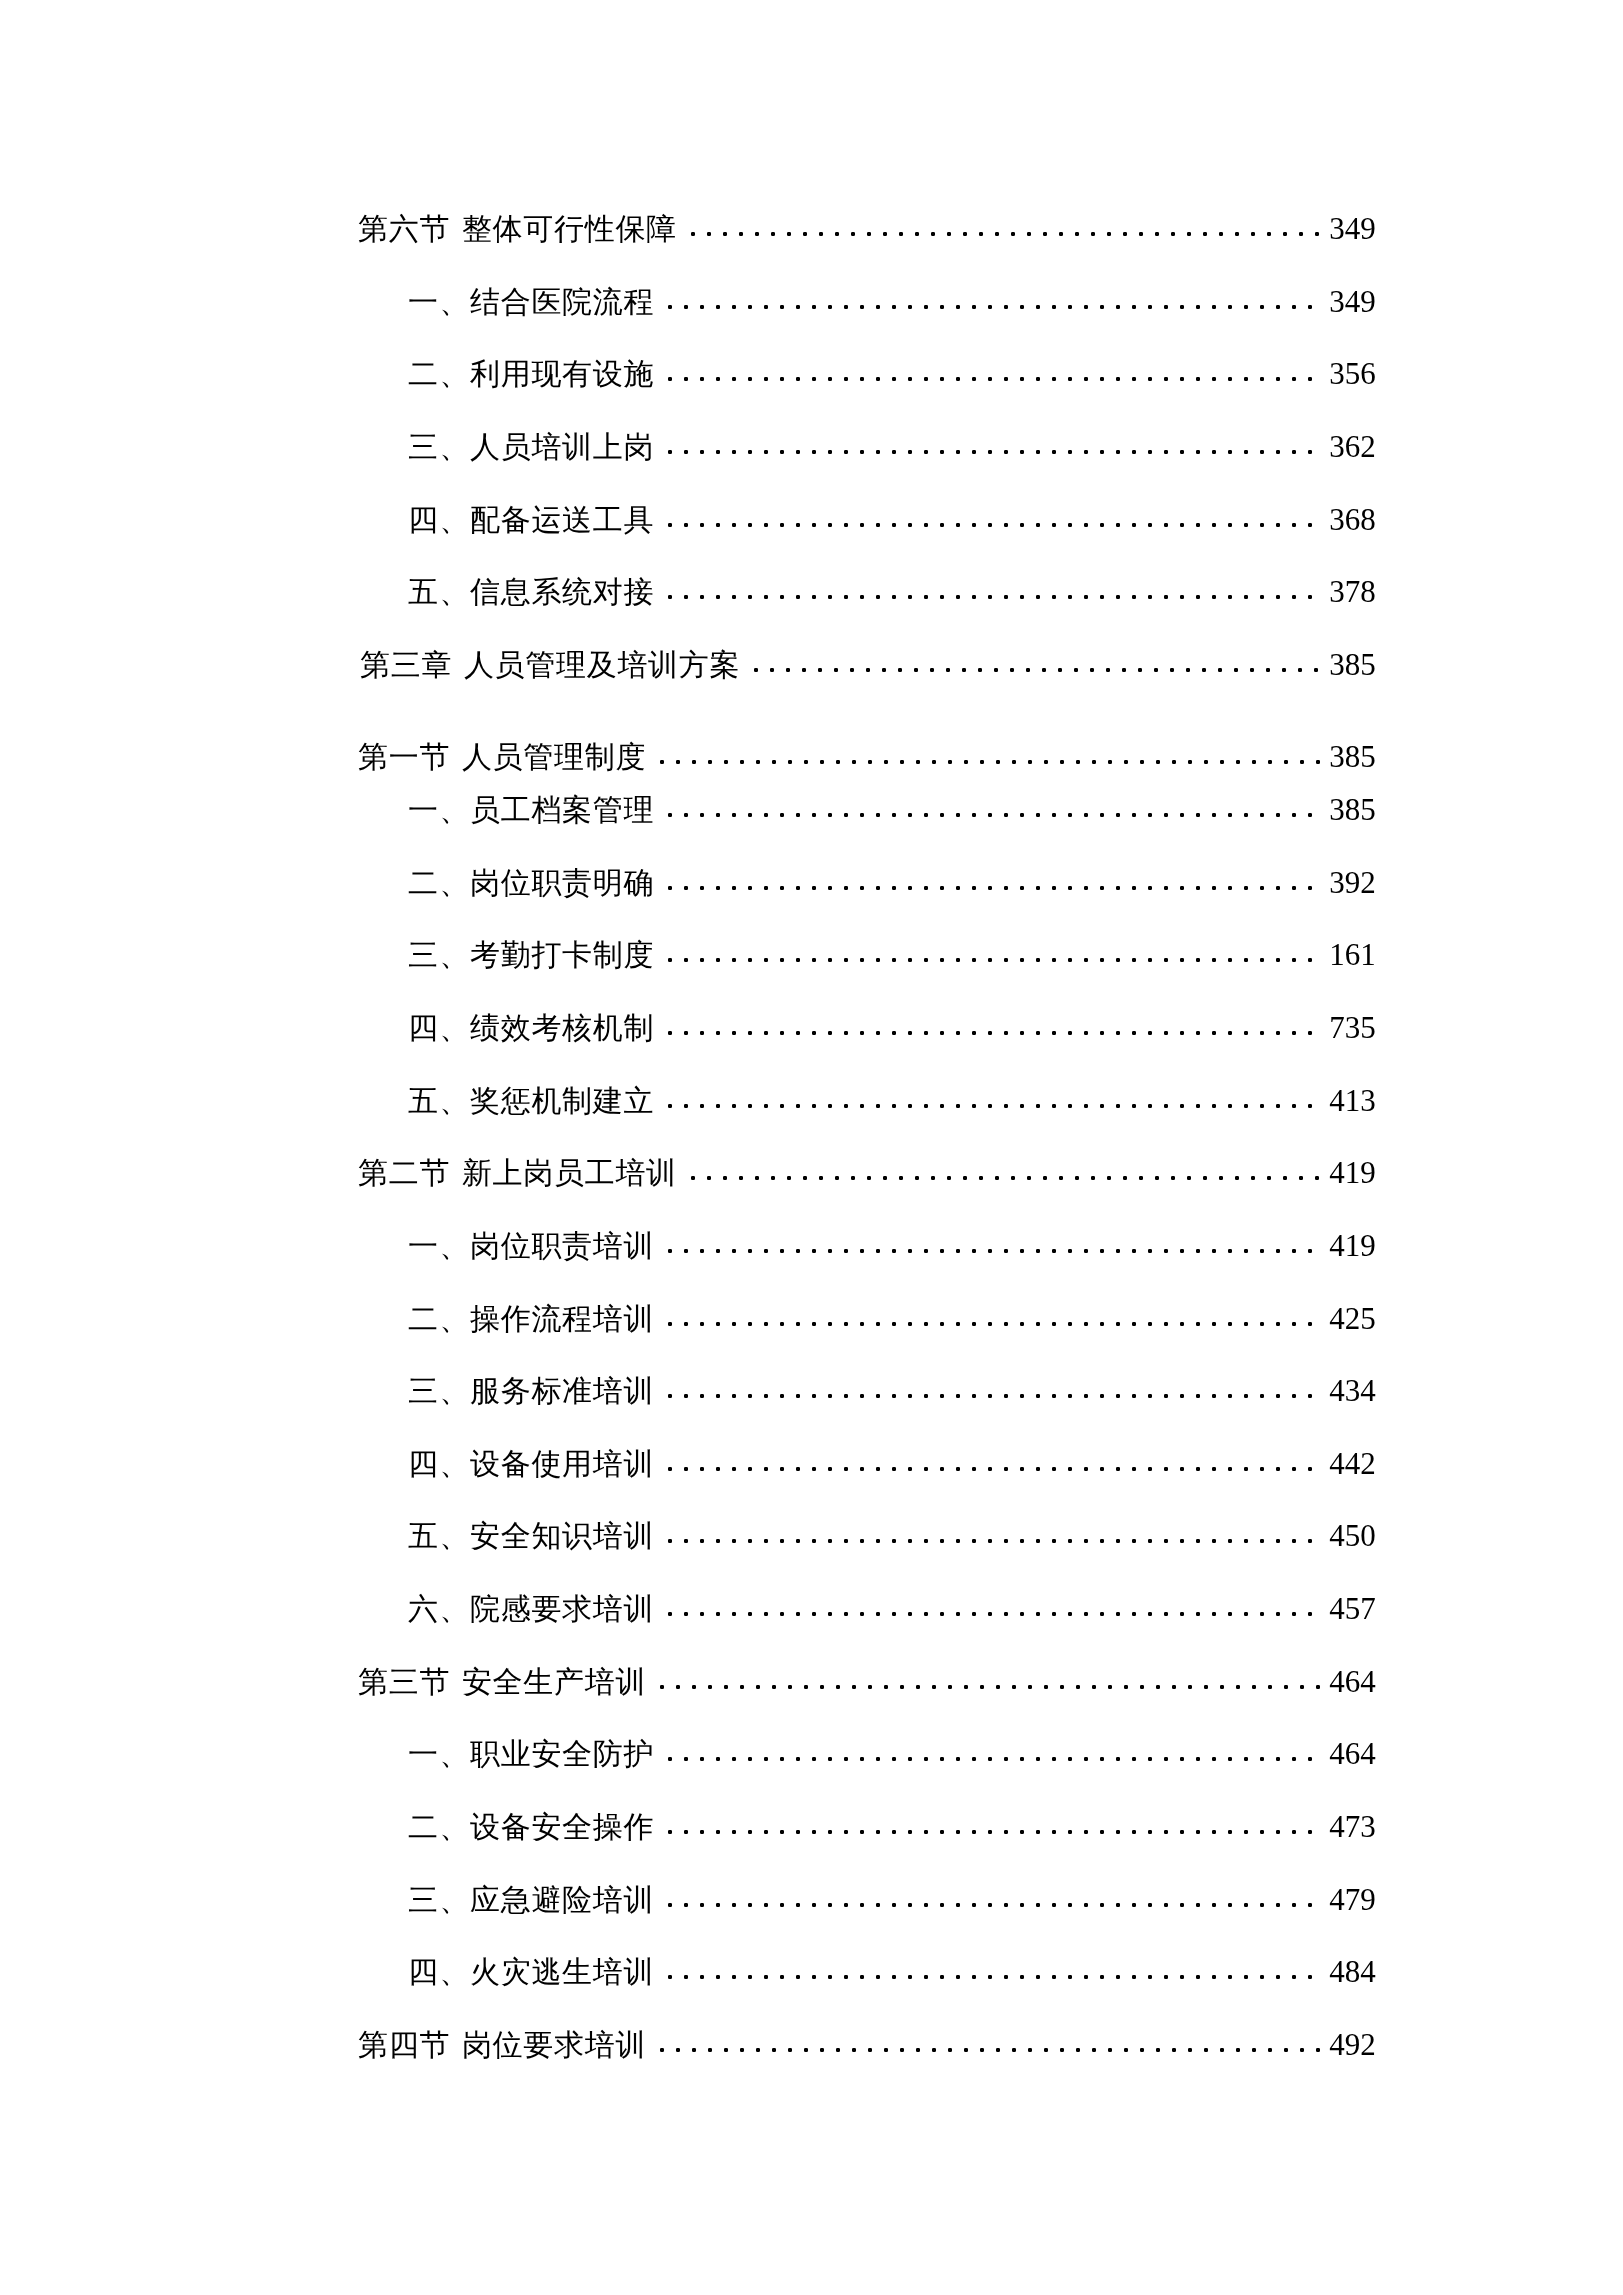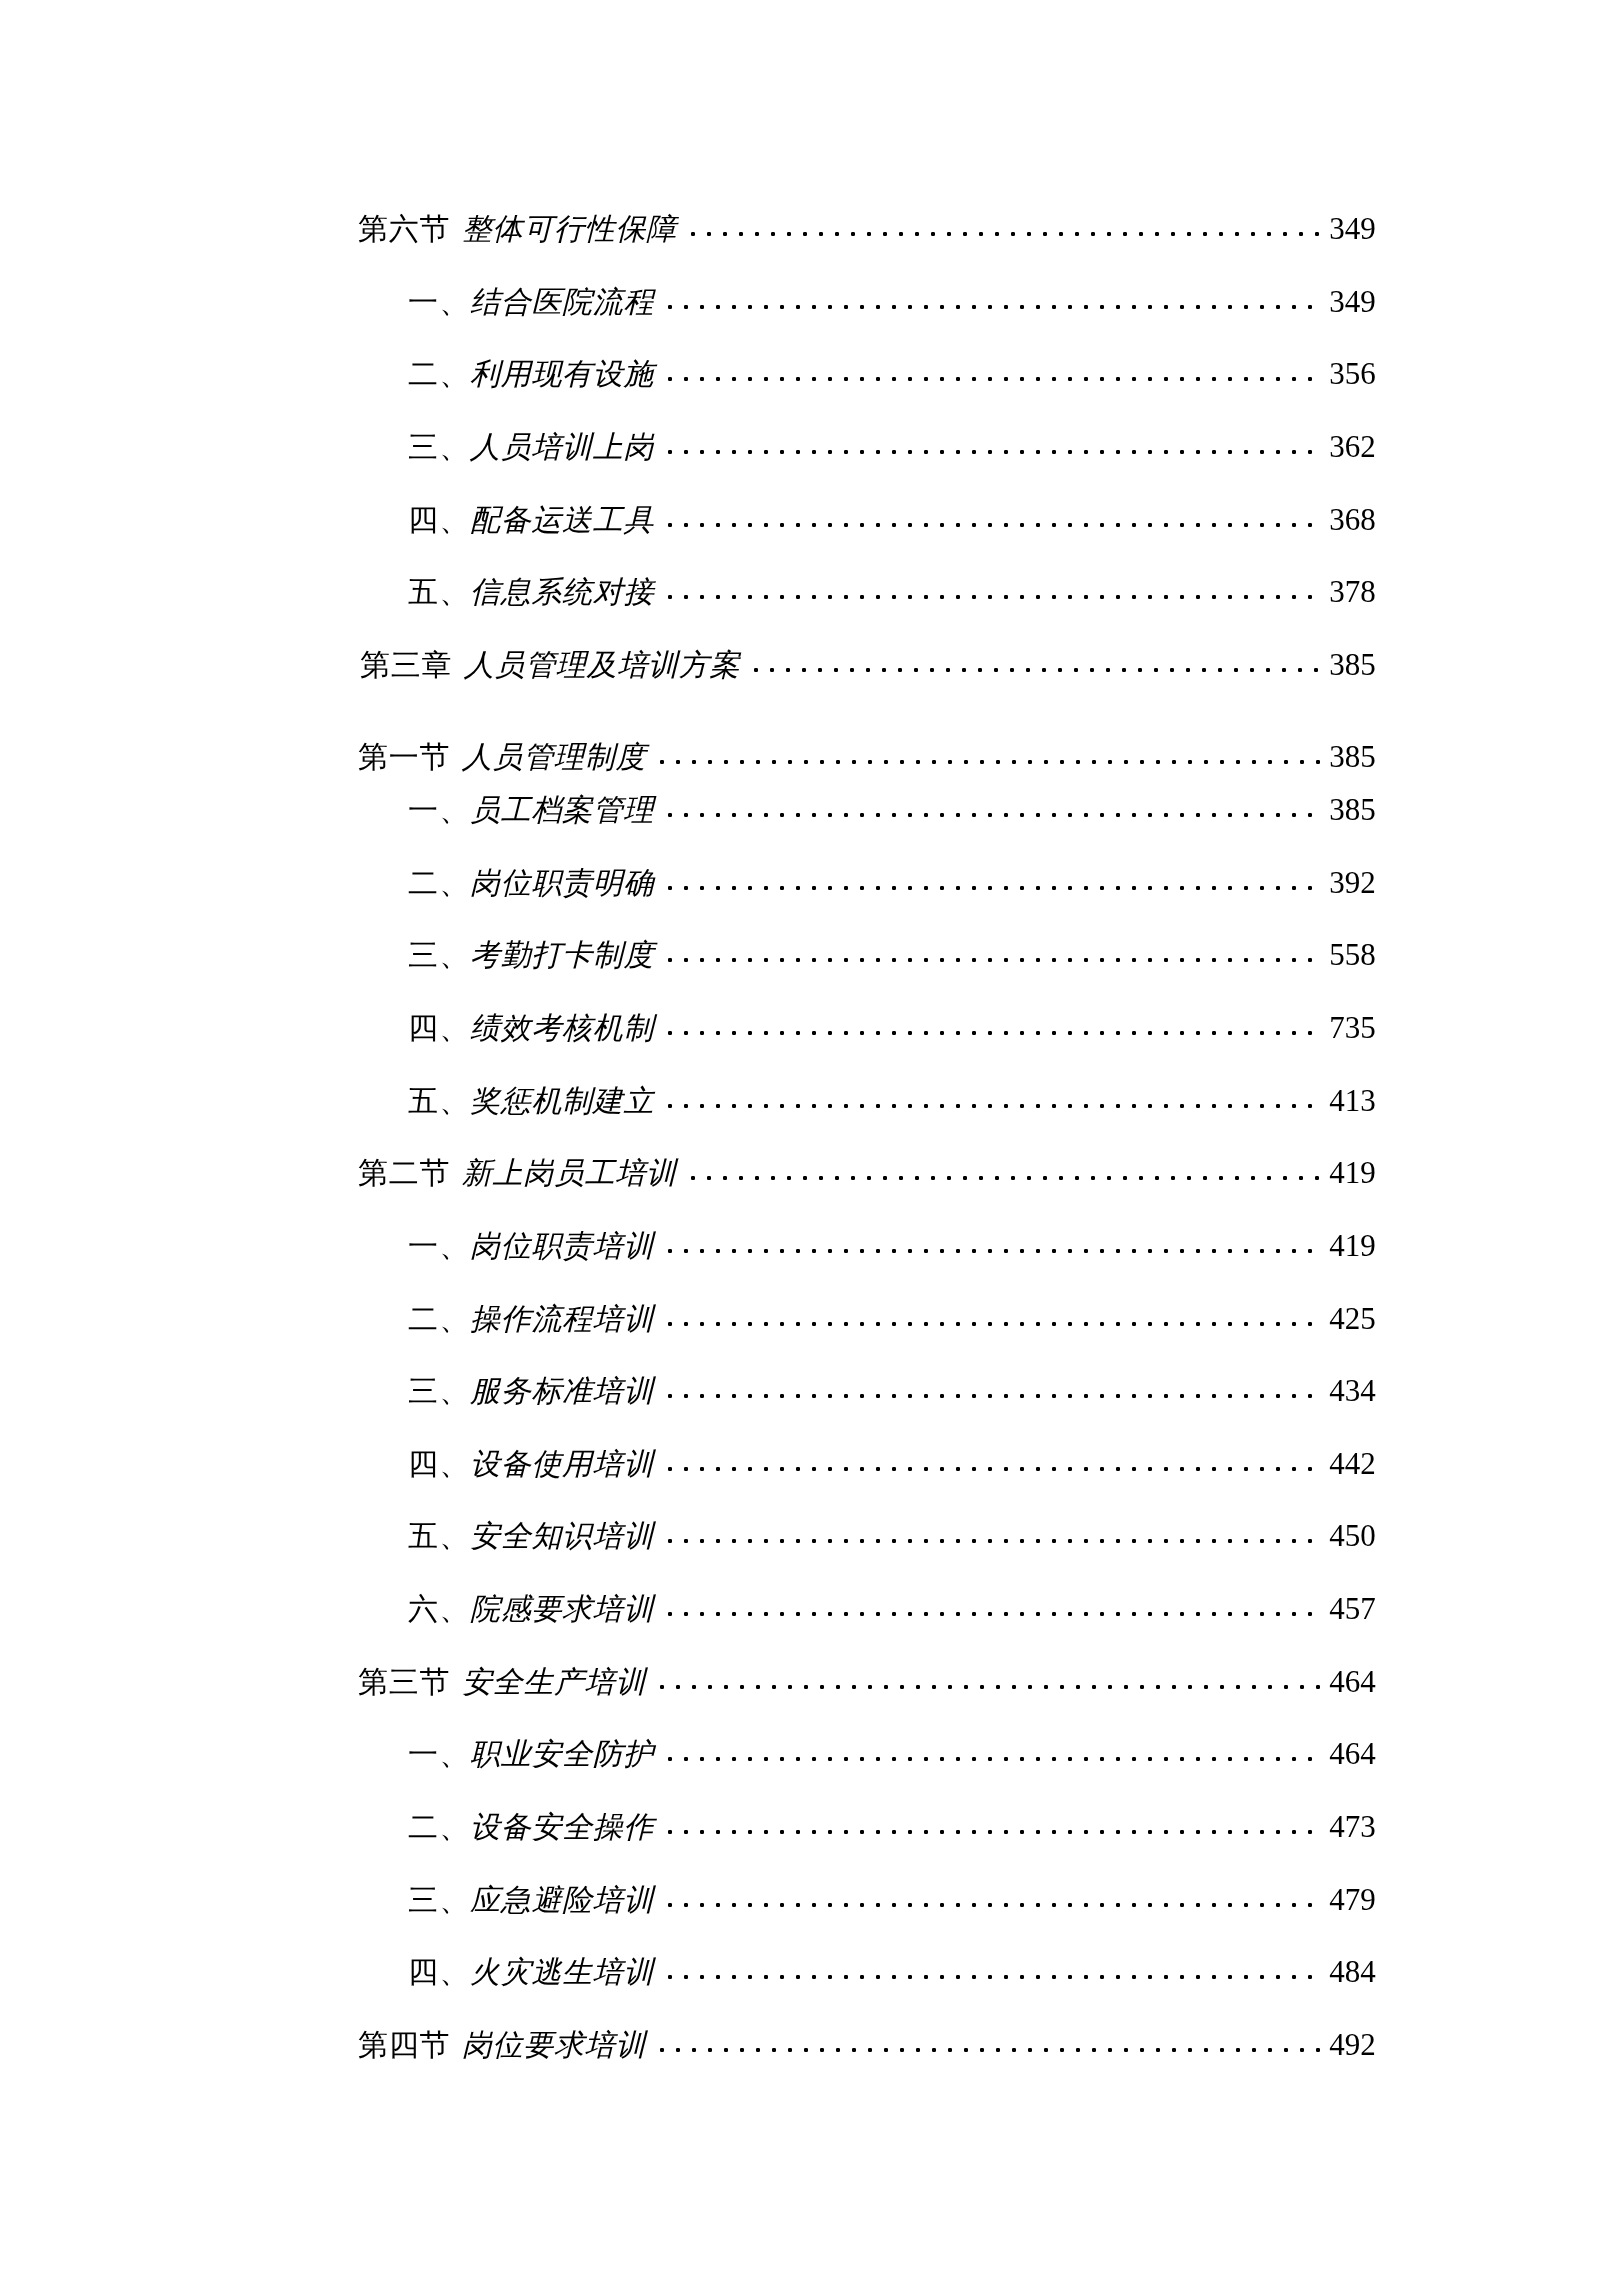--- a/index.html
+++ b/index.html
@@ -7,21 +7,21 @@
          font-family: "DejaVu Serif", "Liberation Serif", serif; color: #000; }
   .toc { position: absolute; left: 0; top: 0; width: 1623px; }
   .toc-row { position: absolute; height: 39px; display: flex; align-items: flex-end;
              right: 247px; font-size: 30px; line-height: 37px; white-space: nowrap; }
   .toc-row.level-chapter { left: 312px; margin-left: 48px; }
   .toc-row.level-section { left: 358px; }
   .toc-row.level-item { left: 408px; }
   .prefix { display: inline-block; }
   .level-item .prefix { width: 62px; letter-spacing: 1.3px; }
   .level-section .prefix, .level-chapter .prefix { margin-right: 11.8px; letter-spacing: 0.7px; }
-  .title { display: inline-block; letter-spacing: 0.7px; font-style: italic; }
+  .title { display: inline-block; letter-spacing: 0.7px; }
   .leader { flex: 1; height: 7.9px; margin: 0 7.9px 9.2px 7.9px;
             background-image: radial-gradient(circle, #000 2px, transparent 2.3px);
             background-size: 16px 7.9px; background-repeat: repeat-x;
             background-position: left center; }
   .page { display: inline-block; font-family: "Liberation Serif", serif; font-size: 31px;
           width: 47px; text-align: center; }
 </style>
 </head>
 <body>
 
@@ -83,21 +83,21 @@
   <div class="toc-row level-item" style="top:862px">
     <span class="prefix">二、</span>
     <span class="title">岗位职责明确</span>
     <span class="leader"></span>
     <span class="page">392</span>
   </div>
   <div class="toc-row level-item" style="top:934px">
     <span class="prefix">三、</span>
     <span class="title">考勤打卡制度</span>
     <span class="leader"></span>
-    <span class="page">558</span>
+    <span class="page">161</span>
   </div>
   <div class="toc-row level-item" style="top:1007px">
     <span class="prefix">四、</span>
     <span class="title">绩效考核机制</span>
     <span class="leader"></span>
     <span class="page">735</span>
   </div>
   <div class="toc-row level-item" style="top:1080px">
     <span class="prefix">五、</span>
     <span class="title">奖惩机制建立</span>

